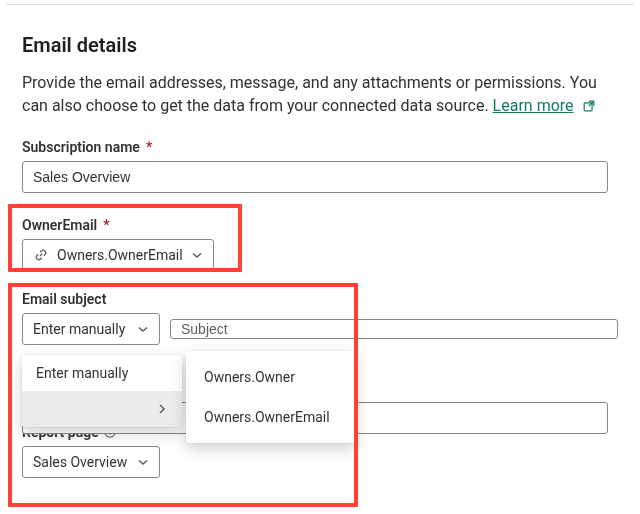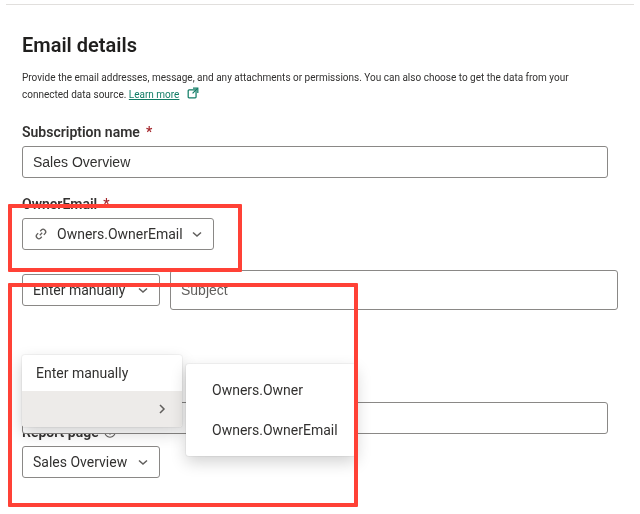--- a/index.html
+++ b/index.html
@@ -21,21 +21,21 @@
   .page {
     padding: 18px 22px 16px 22px;
   }
   h1.title {
     font-size: 20px;
     font-weight: 600;
     margin: 10px 0 14px 0;
     color: #201f1e;
   }
   .desc {
-    font-size: 10px;
+    font-size: 16px;
     color: #323130;
     line-height: 1.45;
     margin: 0 0 22px 0;
     max-width: 580px;
   }
   .desc a {
     color: #107c65;
     text-decoration: underline;
   }
   .ext-icon {
@@ -58,21 +58,21 @@
   .text-input {
     width: 586px;
     height: 32px;
     border: 1px solid #8a8886;
     border-radius: 3px;
     padding: 0 10px;
     font-size: 14px;
     color: #323130;
     background: #fff;
   }
-  .field-block { margin-bottom: 18px; }
+  .field-block { margin-bottom: 24px; }
 
   .chip {
     display: inline-flex;
     align-items: center;
     height: 32px;
     border: 1px solid #8a8886;
     border-radius: 3px;
     background: #fff;
     padding: 0 10px;
     gap: 8px;
@@ -97,21 +97,21 @@
     padding: 0 10px;
     gap: 8px;
     font-size: 14px;
     cursor: pointer;
     user-select: none;
   }
   .dropdown-btn .chev { width: 12px; height: 12px; color: #605e5c; }
 
   .subject-input {
     flex: 1;
-    height: 40px;
+    height: 20px;
     border: 1px solid #8a8886;
     border-radius: 3px;
     padding: 0 10px;
     font-size: 14px;
     color: #323130;
     background: #fff;
     width: 438px;
   }
   .subject-input::placeholder { color: #605e5c; }
 
@@ -138,21 +138,21 @@
   }
   .menu .item .arrow-right {
     margin-left: auto;
     width: 12px; height: 12px; color: #605e5c;
   }
 
   #menu-mode {
     left: 22px; top: 355px; width: 160px;
   }
   #menu-data {
-    left: 186px; top: 364px; width: 170px; padding: 6px 12px;
+    left: 186px; top: 351px; width: 170px; padding: 6px 4px;
   }
   #menu-data .item { height: 40px; }
 
   
   .shadow-input {
     position: absolute;
     left: 22px; top: 402px;
     width: 586px; height: 32px;
     border: 1px solid #8a8886;
     border-radius: 3px;
@@ -222,20 +222,23 @@
         <path d="M11 13.5 9.5 15a3 3 0 0 1-4.2 0l-.3-.3a3 3 0 0 1 0-4.2L6.5 9"></path>
       </svg>
       <span>Owners.OwnerEmail</span>
       <svg class="chev chev-down" viewBox="0 0 12 12" fill="none" stroke="currentColor" stroke-width="1.5">
         <path d="M2 4.5 6 8l4-3.5"></path>
       </svg>
     </div>
   </div>
 
   <div class="field-block" style="margin-bottom:16px;">
+    <div class="field-label">
+      <span>Email subject</span>
+    </div>
     <div class="row">
       <div class="dropdown-btn" style="width:138px; justify-content:space-between;">
         <span>Enter manually</span>
         <svg class="chev chev-down" viewBox="0 0 12 12" fill="none" stroke="currentColor" stroke-width="1.5">
           <path d="M2 4.5 6 8l4-3.5"></path>
         </svg>
       </div>
       <input class="subject-input" type="text" placeholder="Subject" style="">
     </div>
   </div>

